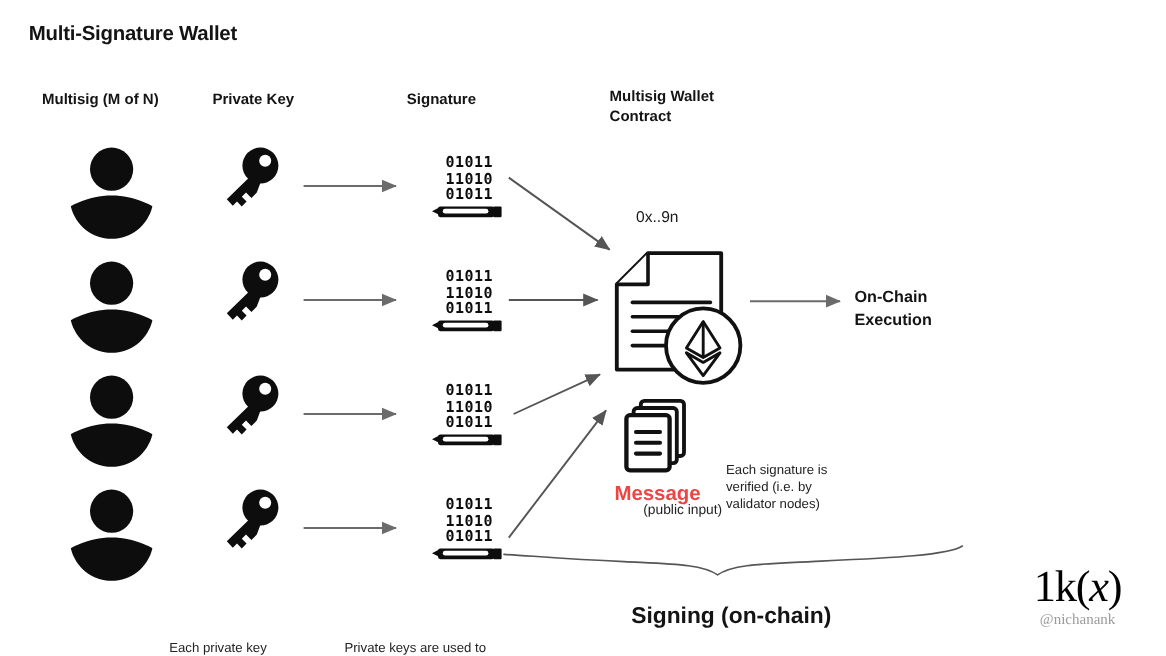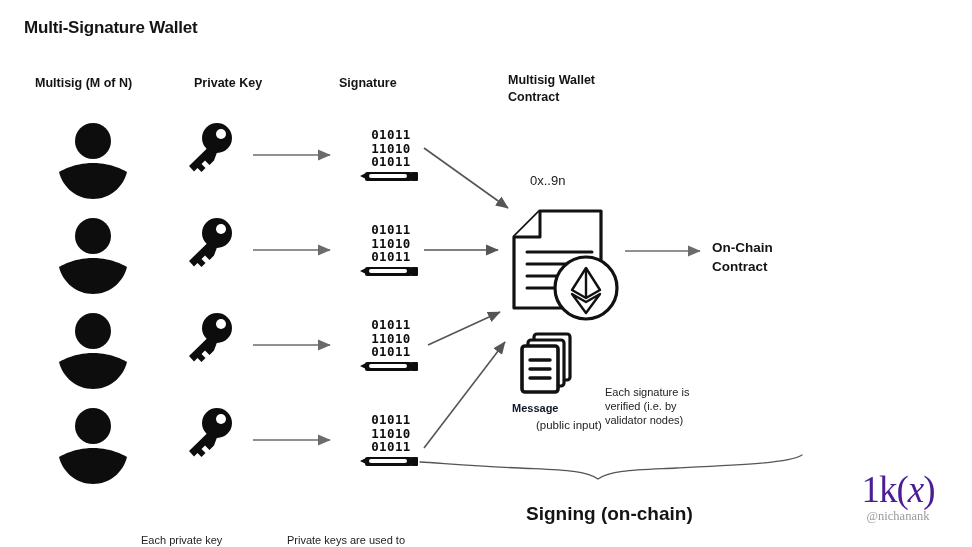--- a/index.html
+++ b/index.html
@@ -34,23 +34,23 @@
     white-space: pre-line;
   }
   .caption {
     font-size: 11px;
     line-height: 14px;
     color: #232323;
     white-space: pre-line;
     margin-top: 44px;
   }
   .bold-label {
-    font-size: 11px;
-    font-weight: bold;
-    color: #0f172a;
+    font-size: 17px;
+    font-weight: bold;
+    color: #ef4444;
   }
   .sub-label {
     font-size: 11.5px;
     color: #232323;
   }
   .mono-addr {
     font-size: 13px;
     color: #1a1a1a;
   }
   .big-label {
@@ -117,21 +117,21 @@
   
   #watermark {
     right: 14px; top: 470px;
     text-align: center;
     width: 120px;
   }
   #watermark .mark {
     font-family: "Liberation Serif", serif;
     font-size: 37px;
     line-height: 40px;
-    color: #4c1d95;
+    color: #000000;
     letter-spacing: -1px;
   }
   #watermark .mark .ital {
     font-style: italic;
   }
   #watermark .handle {
     font-family: "Liberation Serif", serif;
     font-size: 12.5px;
     color: #9a9a9a;
     margin-top: -1px;
@@ -141,21 +141,21 @@
   .layer { left: 0; top: 0; width: 972px; height: 547px; pointer-events: none; }
 </style>
 </head>
 <body>
 
 <div id="canvas">
 
   <div class="abs" id="title">Multi-Signature Wallet</div>
 
   <div class="abs col-header" style="left:35px; top:75px;">Multisig (M of N)</div>
-  <div class="abs col-header" style="left:194px; top:75px;">Private Key</div>
+  <div class="abs col-header" style="left:177px; top:75px;">Private Key</div>
   <div class="abs col-header" style="left:339px; top:75px;">Signature</div>
   <div class="abs col-header" style="left:508px; top:72px;">Multisig Wallet
 Contract</div>
 
   <div class="abs layer">
     <svg width="972" height="547" viewBox="0 0 972 547">
 
       <g fill="#0d0d0d">
         <circle cx="93" cy="141" r="18"></circle>
         <path d="M93 163 c-20 0 -34 9 -34 9 c4 16 18 27 34 27 c16 0 30 -11 34 -27 c0 0 -14 -9 -34 -9 z"></path>
@@ -308,21 +308,21 @@
         <g fill="none" stroke="#111111" stroke-width="2.4" stroke-linejoin="round">
           <path d="M586 268 L572 290 L586 298 L600 290 Z"></path>
           <path d="M572 294 L586 313 L600 294 L586 302 Z"></path>
           <line x1="586" y1="268" x2="586" y2="298"></line>
         </g>
       </g>
     </svg>
   </div>
 
   <div class="abs big-label" style="left:712px; top:238px;">On-Chain
-Contract</div>
+Execution</div>
 
   <div class="abs layer">
     <svg width="972" height="547" viewBox="0 0 972 547">
       <g>
         <rect x="534" y="334" width="36" height="46" rx="3" fill="#ffffff" stroke="#111111" stroke-width="3.2"></rect>
         <rect x="528" y="340" width="36" height="46" rx="3" fill="#ffffff" stroke="#111111" stroke-width="3.2"></rect>
         <rect x="522" y="346" width="36" height="46" rx="3" fill="#ffffff" stroke="#111111" stroke-width="3.6"></rect>
         <g stroke="#111111" stroke-width="3.4" stroke-linecap="round">
           <line x1="530" y1="360" x2="550" y2="360"></line>
           <line x1="530" y1="369" x2="550" y2="369"></line>

